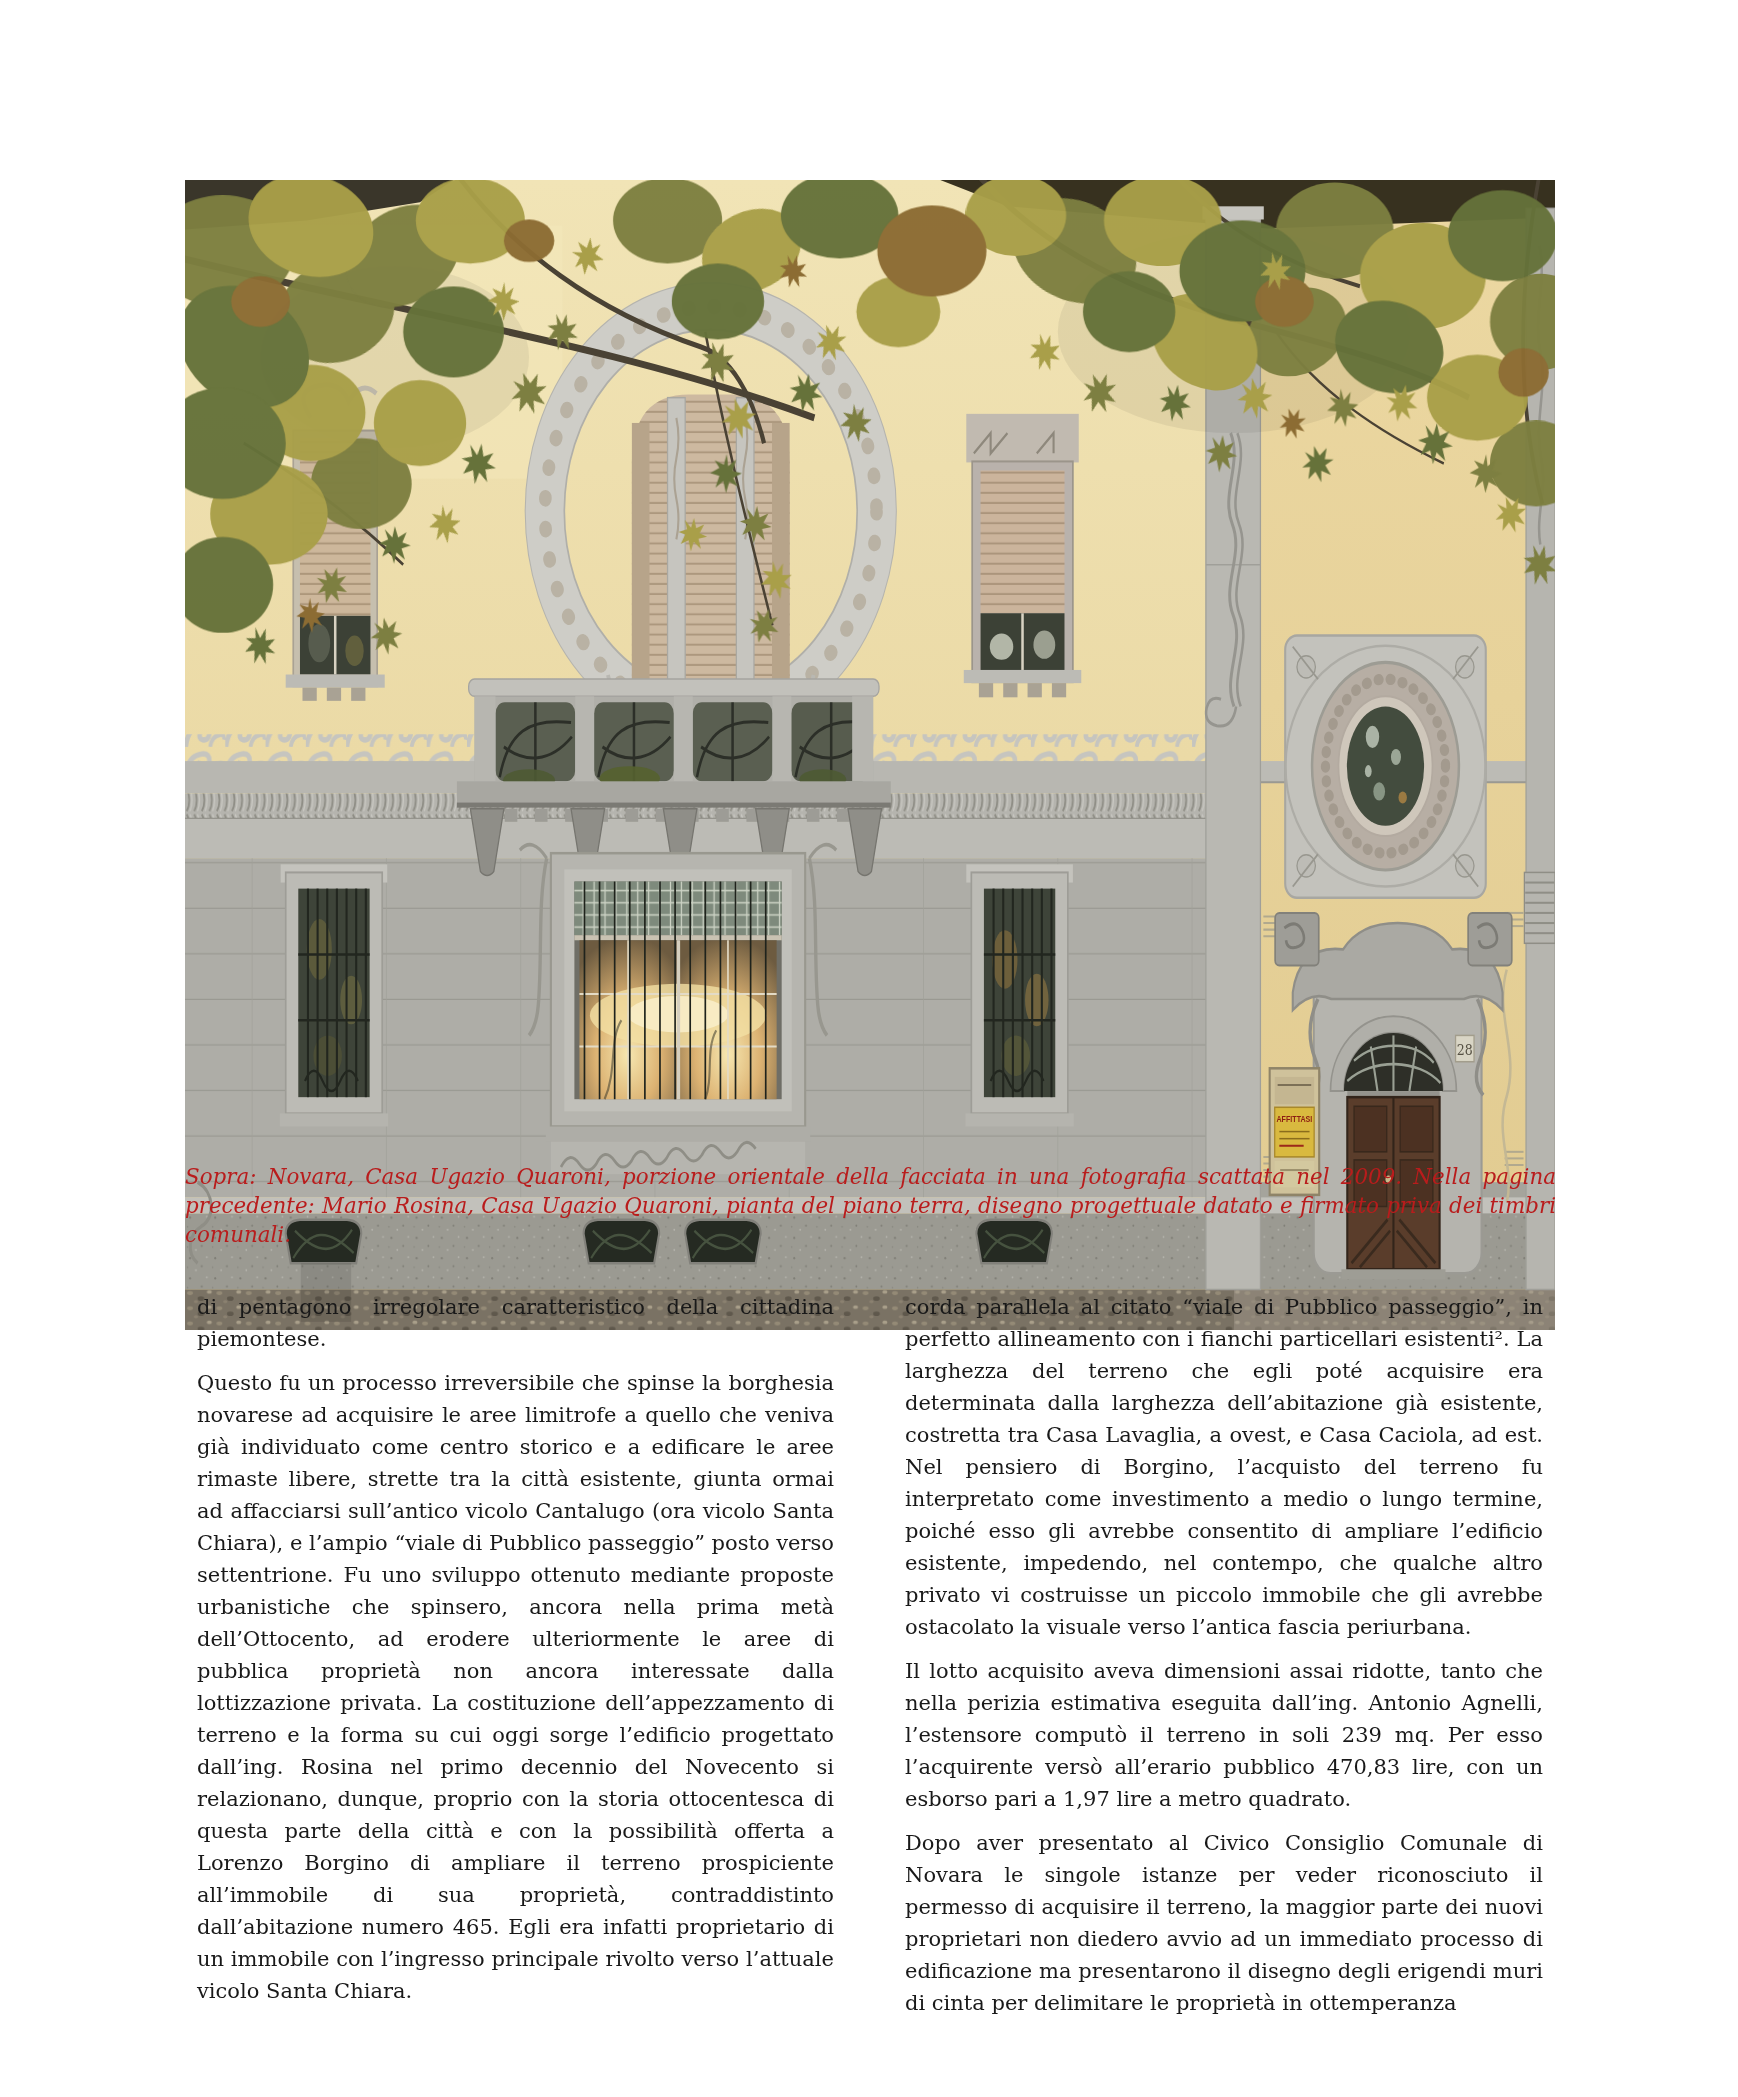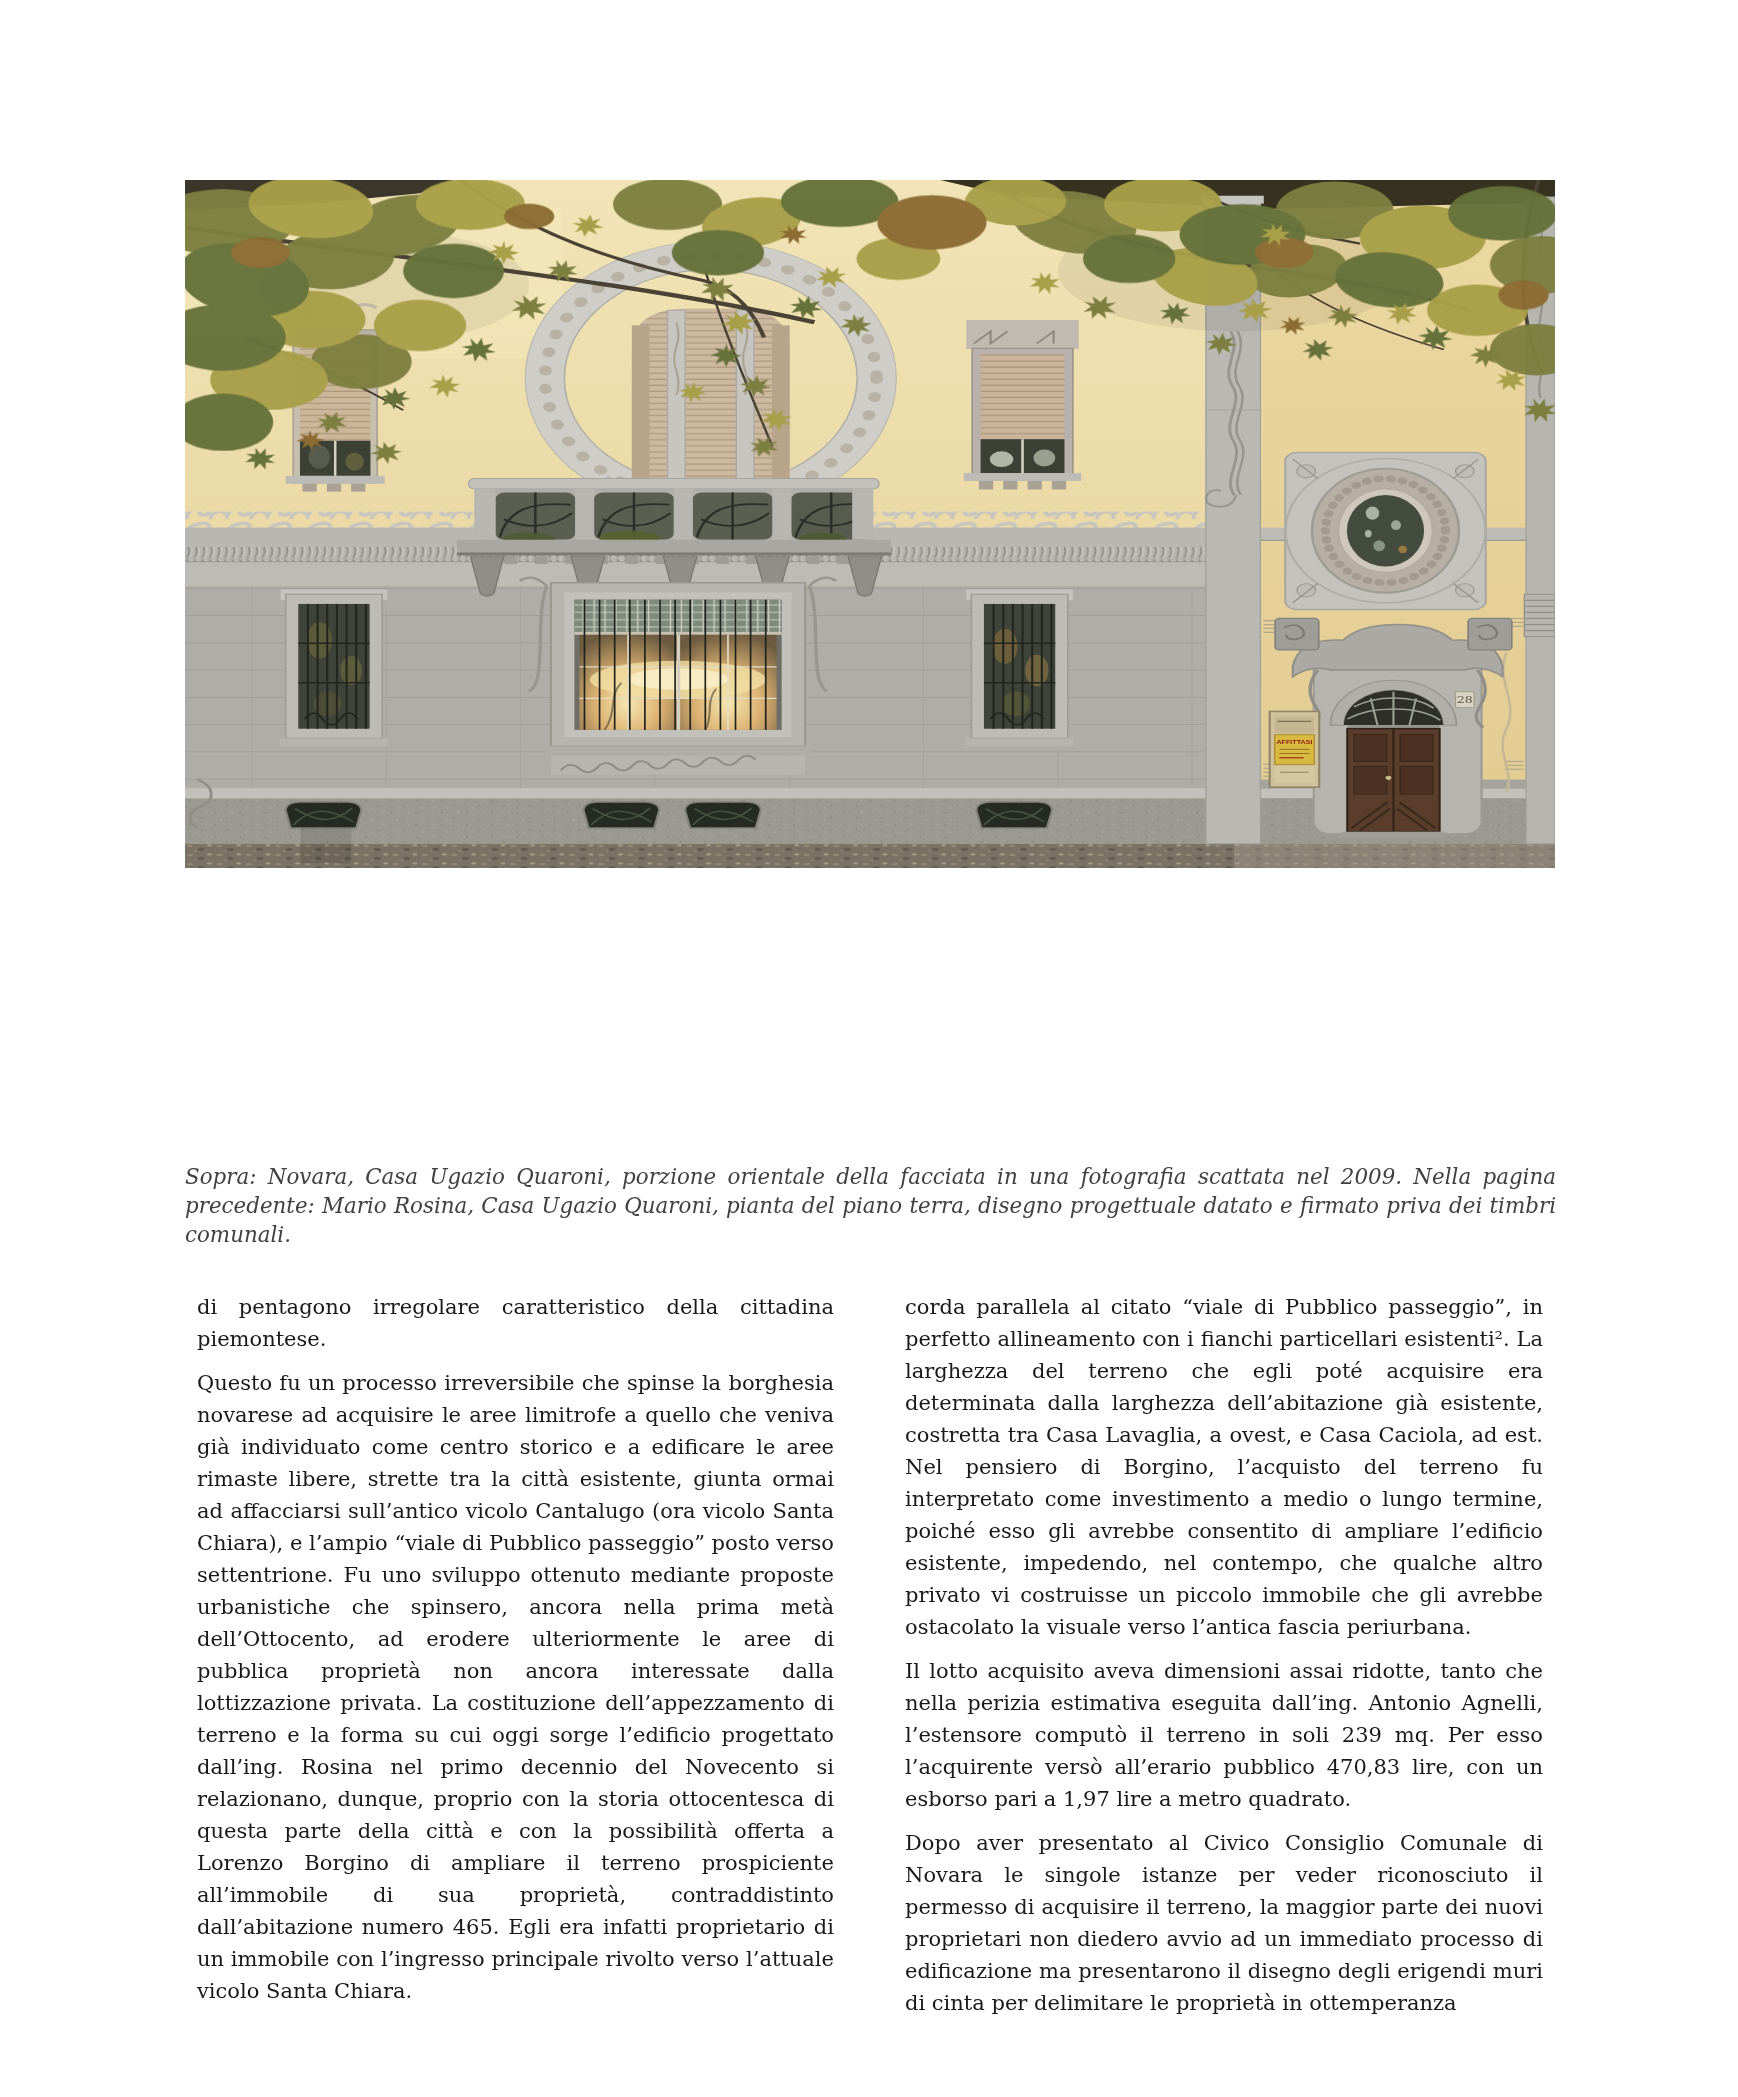--- a/index.html
+++ b/index.html
@@ -1,19 +1,19 @@
 <!DOCTYPE html>
 <html style="--wall_yellow: #ecdcaa; --wall_ochre: #e5d09a; --stone: #b3b2ac; --stone_light: #c9c8c2; --stone_dark: #8f8e86; --basement: #9b9a92; --gravel: #7a7264; --door_brown: #5a3d2b; --glass_dark: #3c4136; --shutter_tan: #cdb79b; --window_glow: #e7c06f; --leaf_olive: #7d7f41; --leaf_yellow: #a99f49; --leaf_green: #66723a; --leaf_brown: #8c6c33;font-size:6.7px"><head>
 <meta charset="utf-8">
 <style>
   html,body{margin:0;padding:0;background:#e9e9e9;}
   .page{position:relative;width:1739px;height:2331px;background:#ffffff;font-family:"DejaVu Serif",serif;color:#1b1b1b;overflow:hidden;}
-  .photo{position:absolute;left:185px;top:180px;width:1370px;height:688px;margin:0;}
+  .photo{position:absolute;left:185px;top:180px;width:1370px;height:1150px;margin:0;}
   .photo svg{display:block;width:100%;height:100%;}
-  .caption{position:absolute;left:185px;top:1162px;width:1371px;font-style:italic;font-size:21.4px;line-height:29px;text-align:justify;color:#404040;}
+  .caption{position:absolute;left:185px;top:1162px;width:1371px;font-style:italic;font-size:21.4px;line-height:29px;text-align:justify;color:#b91c1c;}
   .col{position:absolute;top:1279px;width:661px;font-size:21px;line-height:32px;text-align:justify;color:#191919;}
   .col p{margin:12px;padding:0;}
   .col-left{left:185px;}
   .col-right{left:893px;width:662px;}
   .lf1{fill:var(--leaf_olive,#7d7f41);}
   .lf2{fill:var(--leaf_yellow,#a99f49);}
   .lf3{fill:var(--leaf_green,#66723a);}
   .lf4{fill:var(--leaf_brown,#8c6c33);}
 </style>
 </head>

